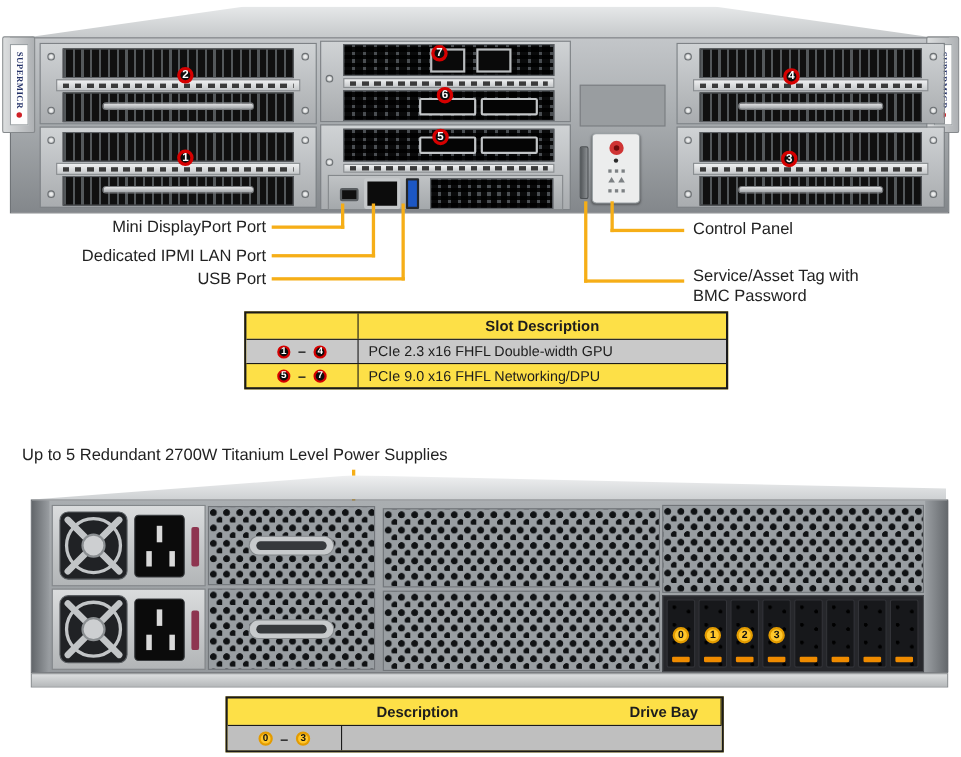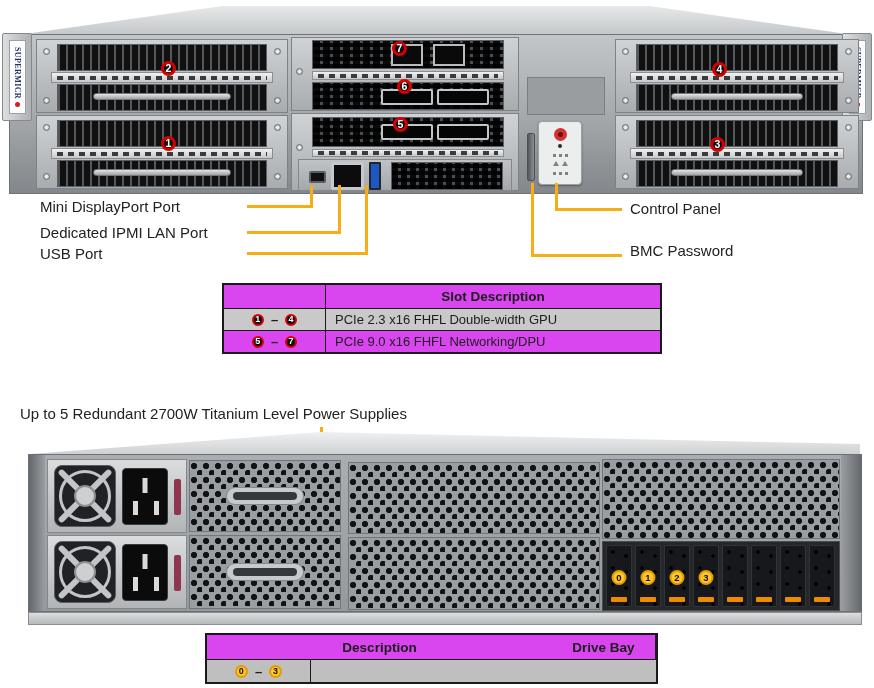--- a/index.html
+++ b/index.html
@@ -70,24 +70,24 @@
   .led-sq{width:3px;height:3px;background:#7d8184;}
   .led-tri{width:0;height:0;border-left:3px solid transparent;border-right:3px solid transparent;border-bottom:5px solid #7d8184;}
 
   .callout{position:absolute;width:15px;height:15px;border-radius:50%;background:#0d0d0d;
     border:3px solid var(--callout-ring);color:#fff;font-size:10.5px;font-weight:bold;
     display:flex;align-items:center;justify-content:center;line-height:1;}
 
   
   .lead{position:absolute;background:var(--leader-line);}
   .lbl{position:absolute;font-size:15px;color:#222;white-space:nowrap;}
-  .lbl-r{left:40px;width:202px;}
+  .lbl-r{left:40px;width:202px;text-align:right;}
 
   
-  .tbl{position:absolute;background:#d946ef;border:2px solid #1a1a1a;}
+  .tbl{position:absolute;background:#fde047;border:2px solid #1a1a1a;}
   .tr{display:flex;border-top:1px solid #1a1a1a;}
   .tr:first-child{border-top:none;}
   .td{display:flex;align-items:center;justify-content:center;font-size:13px;}
   .td.left{justify-content:flex-start;padding-left:9px;}
   .bold{font-weight:bold;font-size:13.5px;}
   .gray{background:#c9c9c9;}
   .gray2{background:#bfbfbf;}
   .c1s{width:102px;border-right:1px solid #1a1a1a;flex:none;}
   .c1d{width:104px;border-right:1px solid #1a1a1a;flex:none;}
   .c2{flex:1;}
@@ -277,20 +277,21 @@
   <div class="lead" style="left:555px;top:183px;width:3px;height:28px;"></div>
   <div class="lead" style="left:555px;top:208px;width:67px;height:3px;"></div>
   <div class="lead" style="left:531px;top:183px;width:3px;height:74px;"></div>
   <div class="lead" style="left:531px;top:254px;width:91px;height:3px;"></div>
 
   <div class="lbl lbl-r" style="top:198px;">Mini DisplayPort Port</div>
   <div class="lbl lbl-r" style="top:245px;">USB Port</div>
   <div class="lbl lbl-r" style="top:224px;">Dedicated IPMI LAN Port</div>
   <div class="lbl" style="left:630px;top:200px;">Control Panel</div>
   <div style="position:absolute;left:630px;top:241px;font-size:15px;color:#222;line-height:19px;">
+    <div>Service/Asset Tag with</div>
     <div>BMC Password</div>
   </div>
 
   <div class="tbl" style="left:222px;top:283px;width:440px;">
     <div class="tr" style="height:23px;">
       <div class="td c1s"></div>
       <div class="td c2 bold">Slot Description</div>
     </div>
     <div class="tr gray" style="height:22px;">
       <div class="td c1s">

